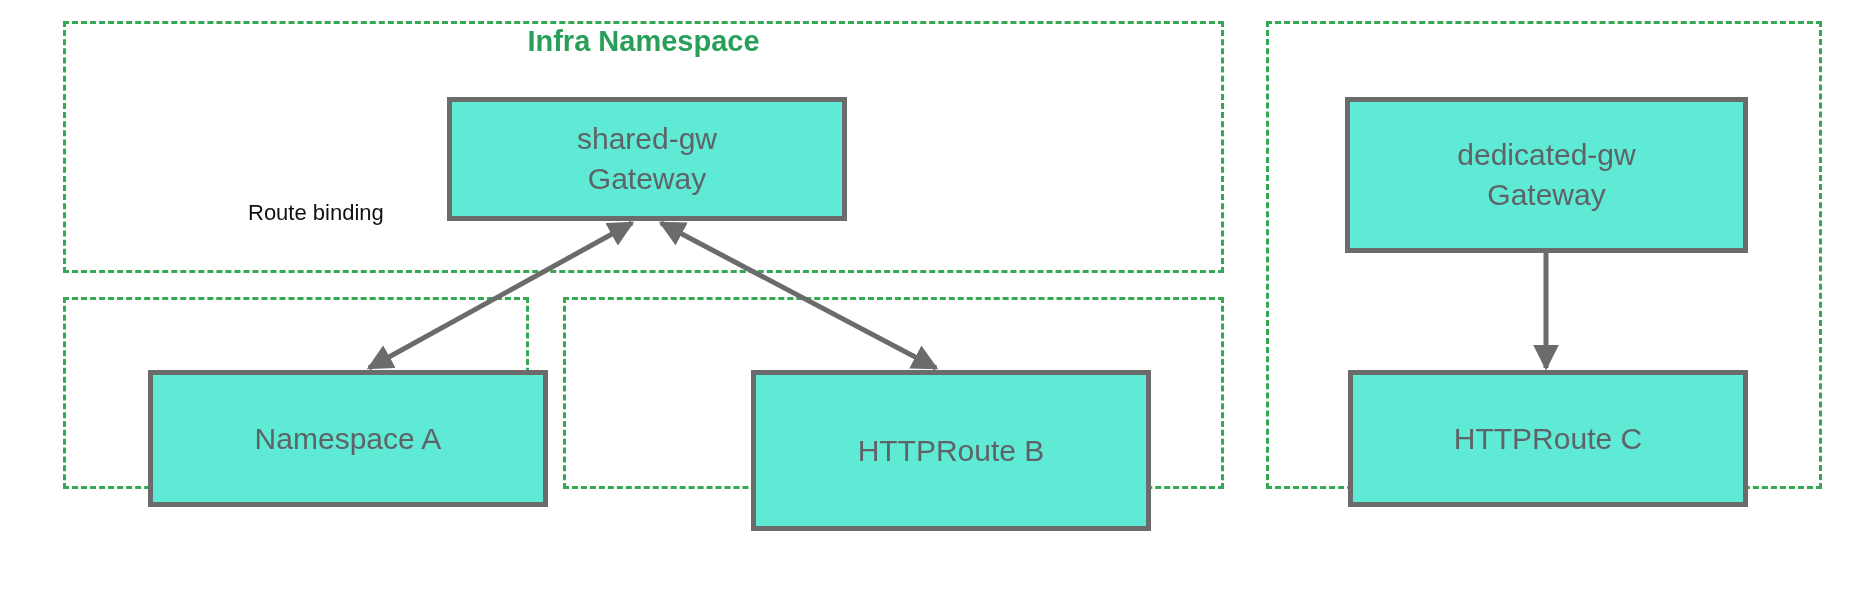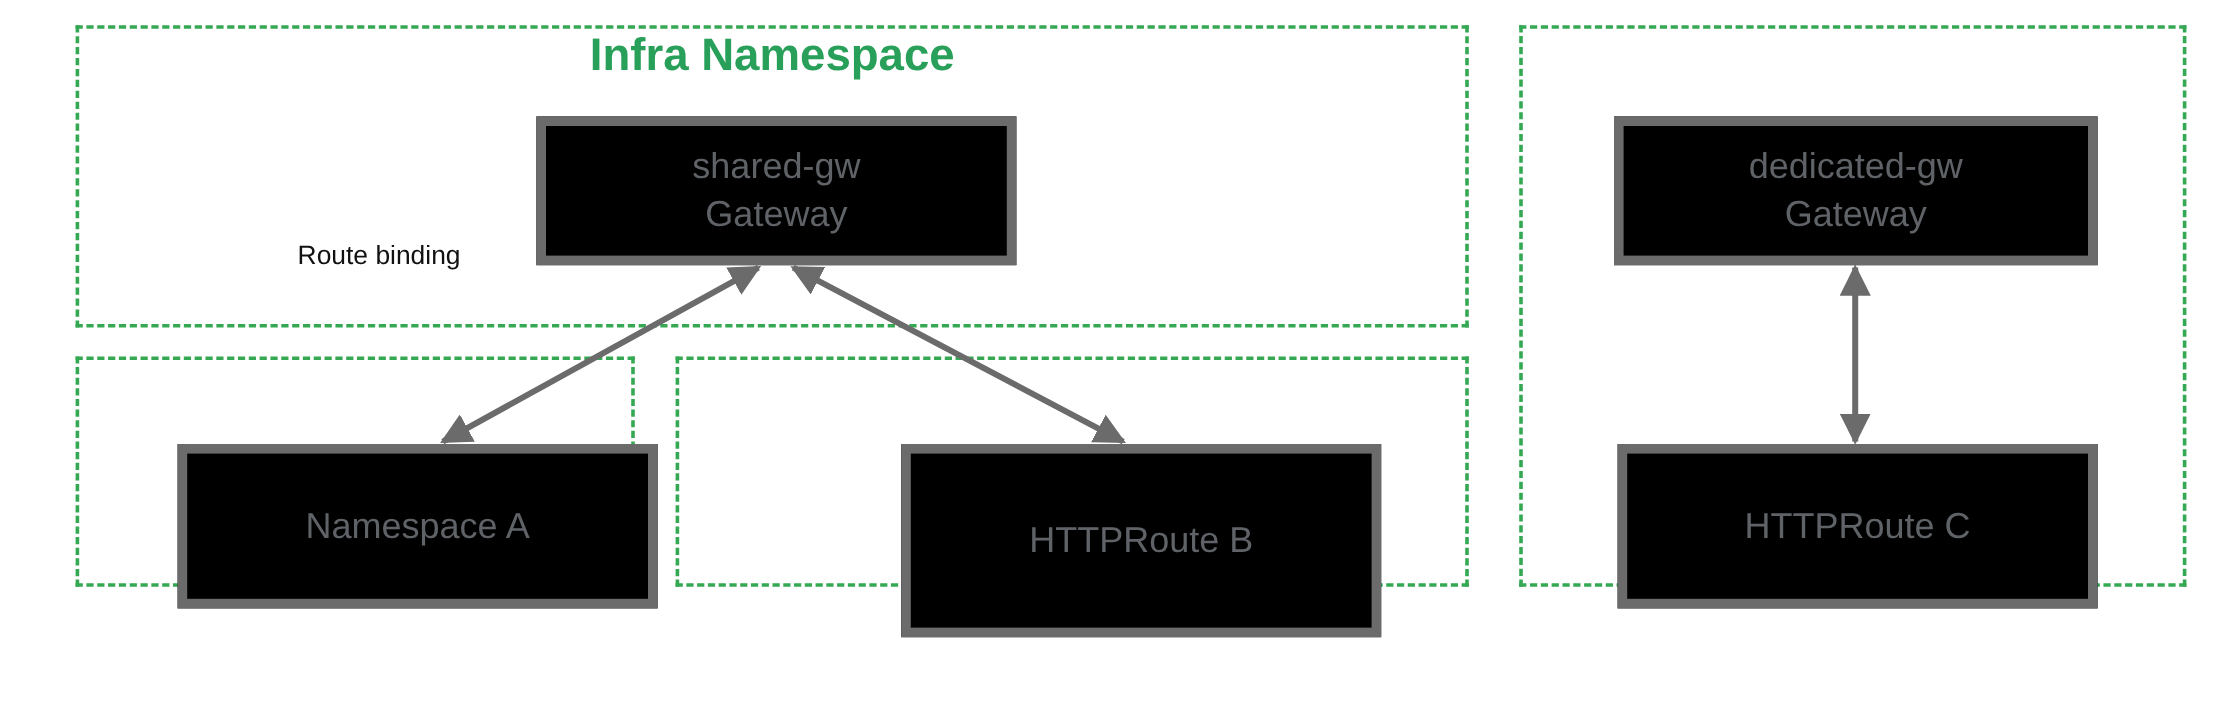--- a/index.html
+++ b/index.html
@@ -20,30 +20,30 @@
   .ns-box {
     position: absolute;
     box-sizing: border-box;
     border: 3px dashed #34a853;
     background: transparent;
   }
   .ns-label {
     position: absolute;
     color: #29a05a;
     font-weight: bold;
-    font-size: 38px;
+    font-size: 29px;
     white-space: nowrap;
     text-align: center;
     font-family: "Liberation Sans", sans-serif;
   }
   .node-box {
     position: absolute;
     box-sizing: border-box;
-    border: 8px solid #0f172a;
-    background: #000000;
+    border: 5px solid #0f172a;
+    background: #5eead4;
     color: #5f6368;
     font-size: 30px;
     line-height: 1.33;
     display: flex;
     align-items: center;
     justify-content: center;
     text-align: center;
     font-family: "Liberation Sans", sans-serif;
   }
   .node-box .node-text {
@@ -94,21 +94,21 @@
         <line x1="369" y1="368" x2="632" y2="223" stroke="#6b6b6b" stroke-width="5" marker-end="url(#arrow-end)" marker-start="url(#arrow-start)"></line>
         <line x1="936" y1="368" x2="661" y2="223" stroke="#6b6b6b" stroke-width="5" marker-end="url(#arrow-end)" marker-start="url(#arrow-start)"></line>
         <line x1="1546" y1="368" x2="1546" y2="223" stroke="#6b6b6b" stroke-width="5" marker-end="url(#arrow-end)" marker-start="url(#arrow-start)"></line>
       </g>
   </svg>
 
   <div class="node-box" id="node-0" style="left: 447px; top: 97px; width: 400px; height: 124px; border-color: rgb(107, 107, 107); color: rgb(95, 99, 104);">
     <span class="node-text">shared-gw
 Gateway</span>
   </div>
-  <div class="node-box" id="node-1" style="left: 1345px; top: 97px; width: 403px; height: 124px; border-color: rgb(107, 107, 107); color: rgb(95, 99, 104);">
+  <div class="node-box" id="node-1" style="left: 1345px; top: 97px; width: 403px; height: 156px; border-color: rgb(107, 107, 107); color: rgb(95, 99, 104);">
     <span class="node-text">dedicated-gw
 Gateway</span>
   </div>
   <div class="node-box" id="node-2" style="left: 148px; top: 370px; width: 400px; height: 137px; border-color: rgb(107, 107, 107); color: rgb(95, 99, 104);">
     <span class="node-text">Namespace A</span>
   </div>
   <div class="node-box" id="node-3" style="left: 751px; top: 370px; width: 400px; height: 161px; border-color: rgb(107, 107, 107); color: rgb(95, 99, 104);">
     <span class="node-text">HTTPRoute B</span>
   </div>
   <div class="node-box" id="node-4" style="left: 1348px; top: 370px; width: 400px; height: 137px; border-color: rgb(107, 107, 107); color: rgb(95, 99, 104);">

